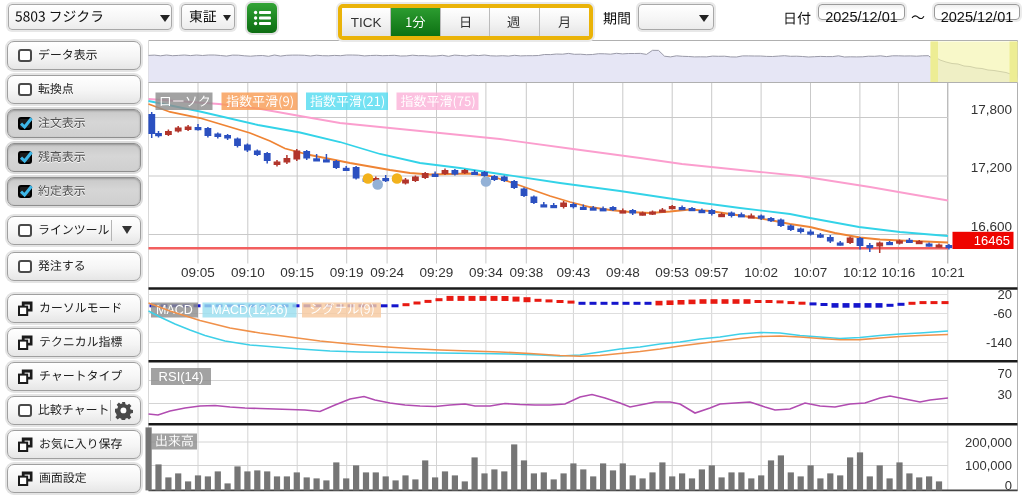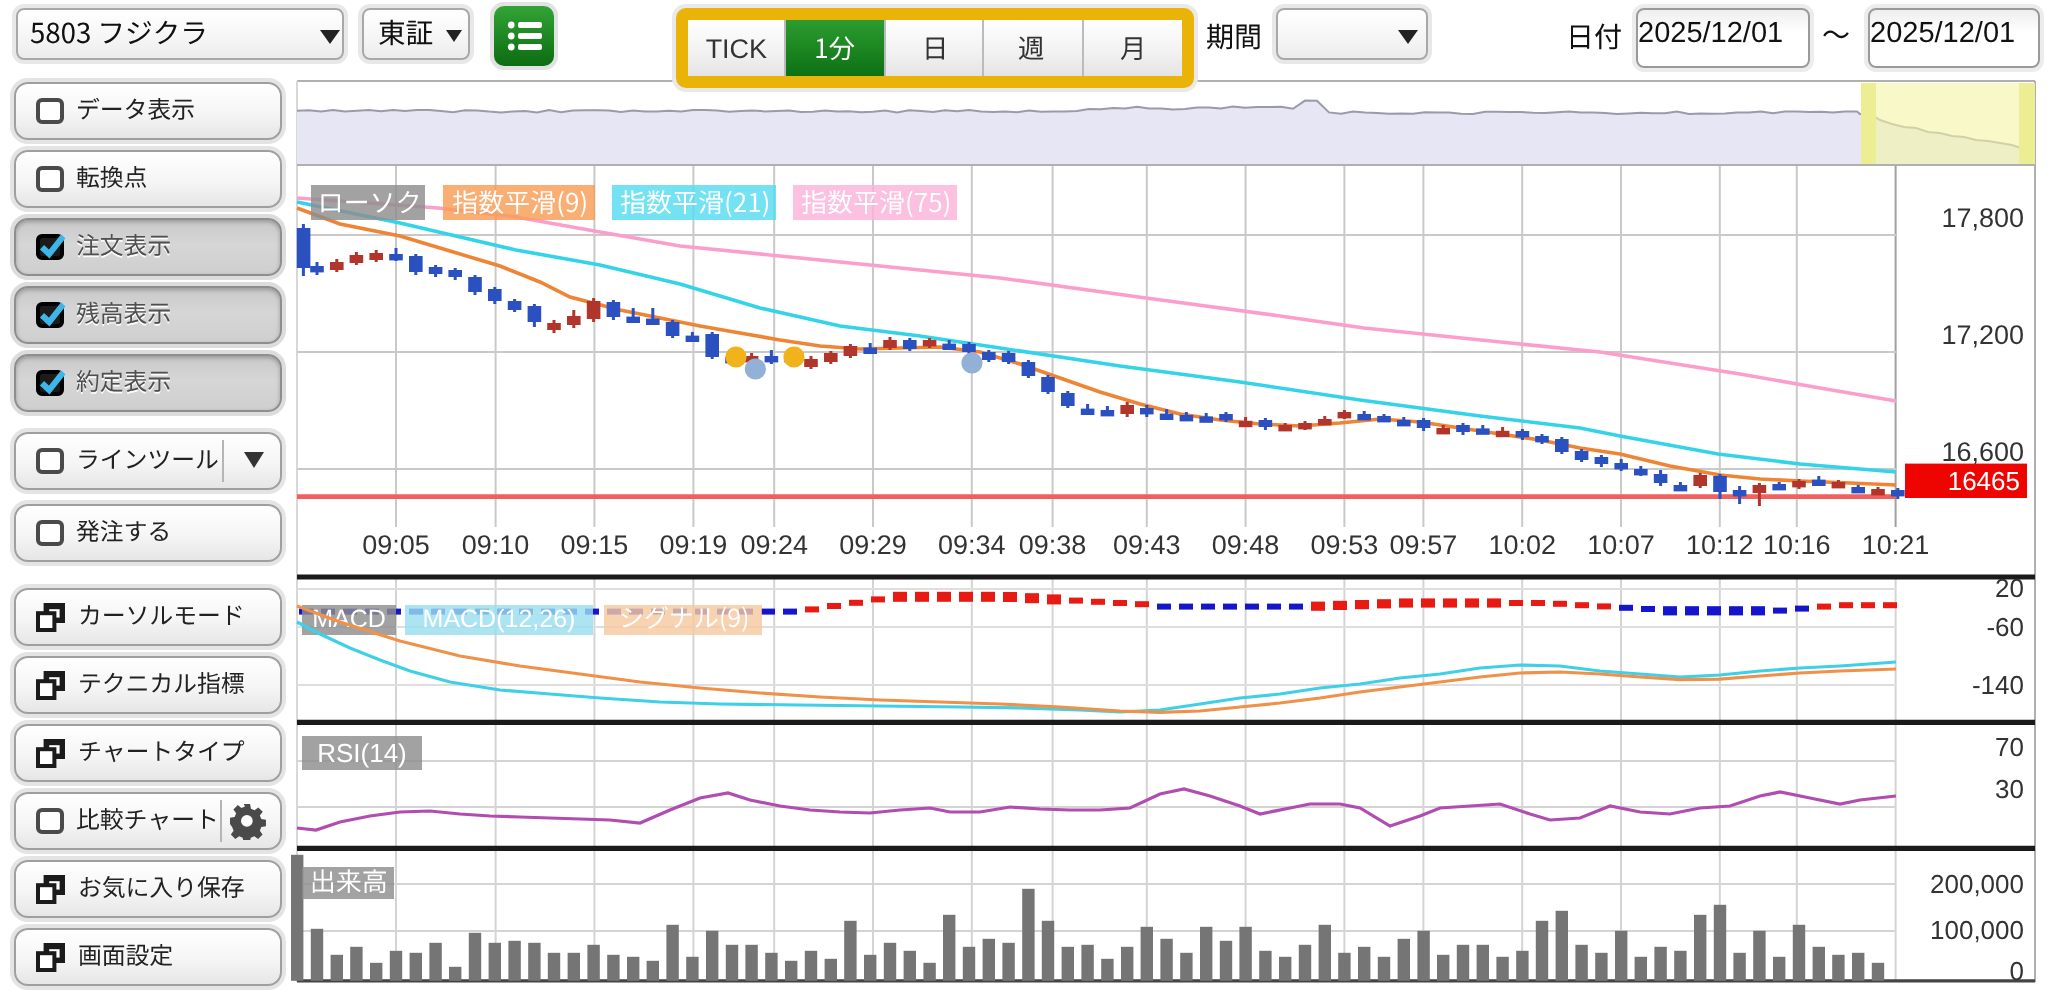--- a/index.html
+++ b/index.html
@@ -4,29 +4,29 @@
 *{margin:0;padding:0;box-sizing:border-box;}
 html,body{width:1024px;height:497px;overflow:hidden;background:#fff;
  font-family:"Liberation Sans",sans-serif;-webkit-font-smoothing:antialiased;}
 #stage{position:relative;width:1024px;height:497px;}
 #chart{position:absolute;left:0;top:0;}
 .ctl{position:absolute;font-size:14px;color:#111;}
 .selbox{background:linear-gradient(180deg,#ffffff,#f6f6f6 55%,#ececec);border:1px solid #a8a8a8;
  border-radius:4px;box-shadow:0 0 0 2px #e8e8e8;display:flex;align-items:center;}
 .dd{width:0;height:0;border-left:5px solid transparent;border-right:5px solid transparent;
  border-top:7px solid #222;position:absolute;}
-.seg{position:absolute;display:flex;border:6px solid #eab308;border-radius:5px;overflow:hidden;
+.seg{position:absolute;display:flex;border:4px solid #eab308;border-radius:5px;overflow:hidden;
  box-shadow:0 0 0 2px #e9e9e9;background:#fff;}
 .seg div{width:49.4px;height:28px;display:flex;align-items:center;justify-content:center;font-size:13.5px;color:#333;
  background:linear-gradient(180deg,#fff,#f1f1f1 60%,#e4e4e4);border-right:1px solid #bbb;}
 .seg div:last-child{border-right:none;}
 .seg div.act{background:linear-gradient(180deg,#2c9c30,#0d7113);color:#fff;}
-.inp{position:absolute;width:87px;height:30px;border:1px solid #9a9a9a;border-radius:4px;
+.inp{position:absolute;width:87px;height:16px;border:1px solid #9a9a9a;border-radius:4px;
  background:linear-gradient(180deg,#eee,#fff 40%);box-shadow:0 0 0 2px #ececec;
- text-align:left;line-height:25px;font-size:14.5px;color:#111;}
+ text-align:center;line-height:25px;font-size:14.5px;color:#111;}
 .sbtn{position:absolute;left:7px;width:134px;height:28.5px;border:1px solid #9f9f9f;border-radius:7px;
  background:linear-gradient(180deg,#ffffff,#f5f5f5 55%,#e6e6e6);
  box-shadow:0 0 0 2px #e4e4e4, 0 1px 1px rgba(0,0,0,.18);display:flex;align-items:center;padding-left:10px;}
 .sbtn.prs{background:linear-gradient(180deg,#c9c9c9,#d6d6d6 45%,#cfcfcf);border-color:#8e8e8e;
  box-shadow:0 0 0 2px #dcdcdc, inset 0 1px 2px rgba(0,0,0,.25);}
 .bt{margin-left:6px;flex:0 0 auto;position:static !important;}
 .cb{width:13.5px;height:13.5px;border:2px solid #4a4a4a;border-radius:3px;background:#fff;flex:0 0 auto;
  display:inline-block;position:relative;}
 .cb.on{background:#1b1b1b;border-color:#000;position:relative;}
 .wic{flex:0 0 auto;}

